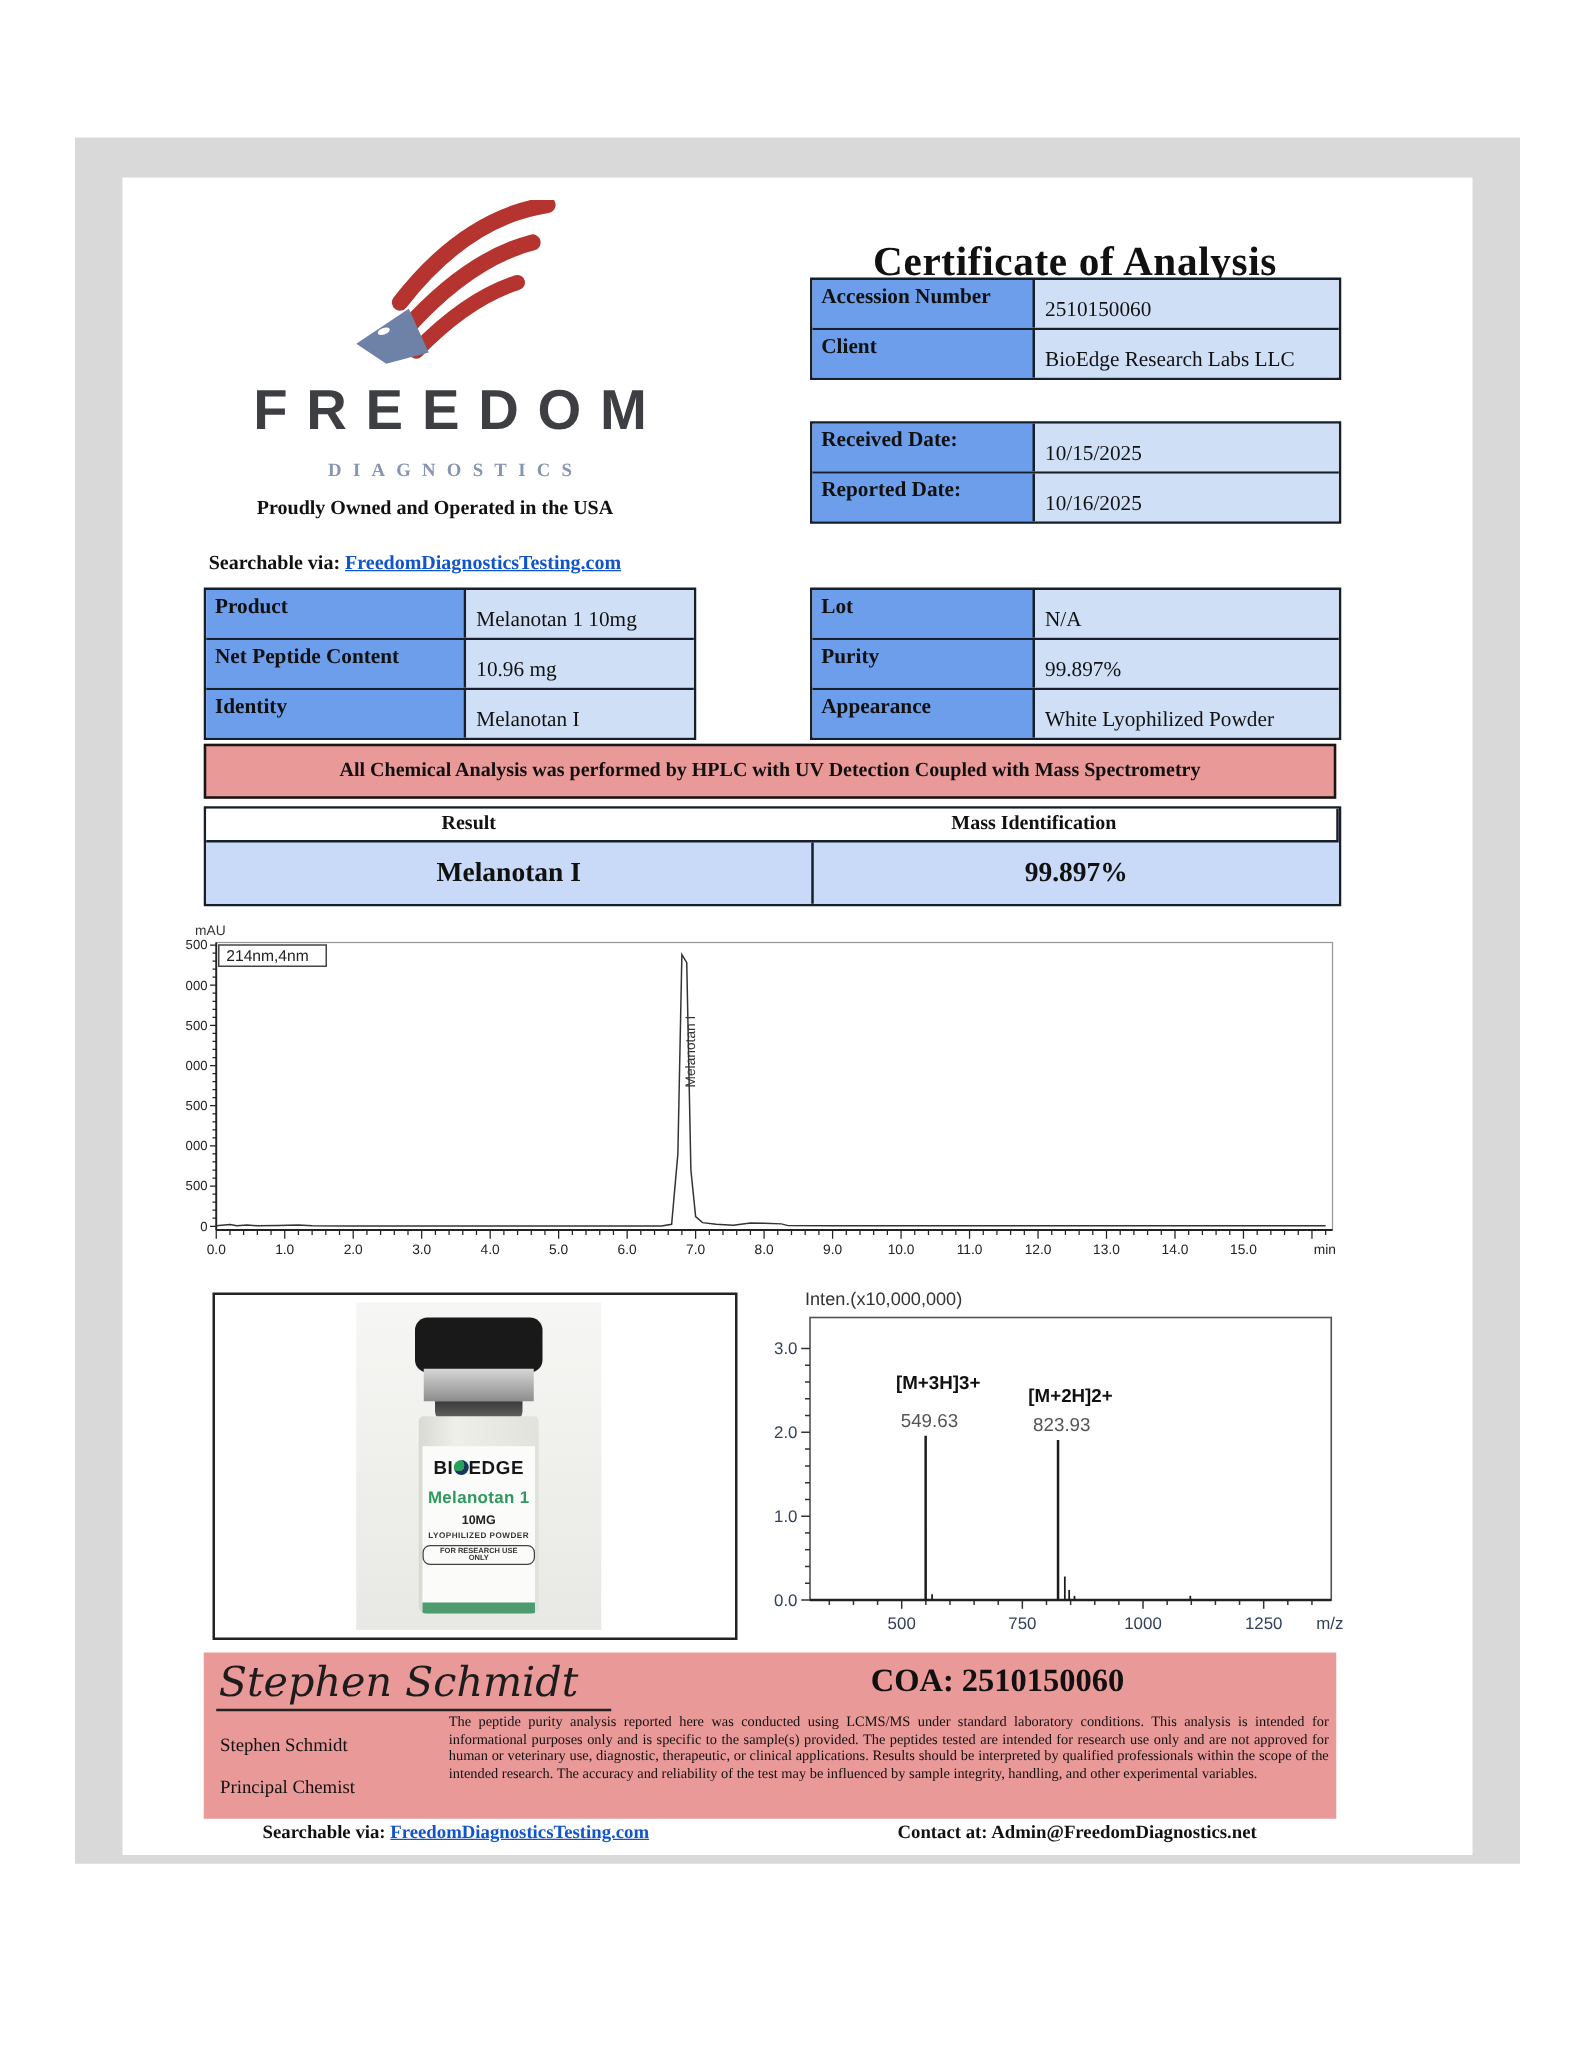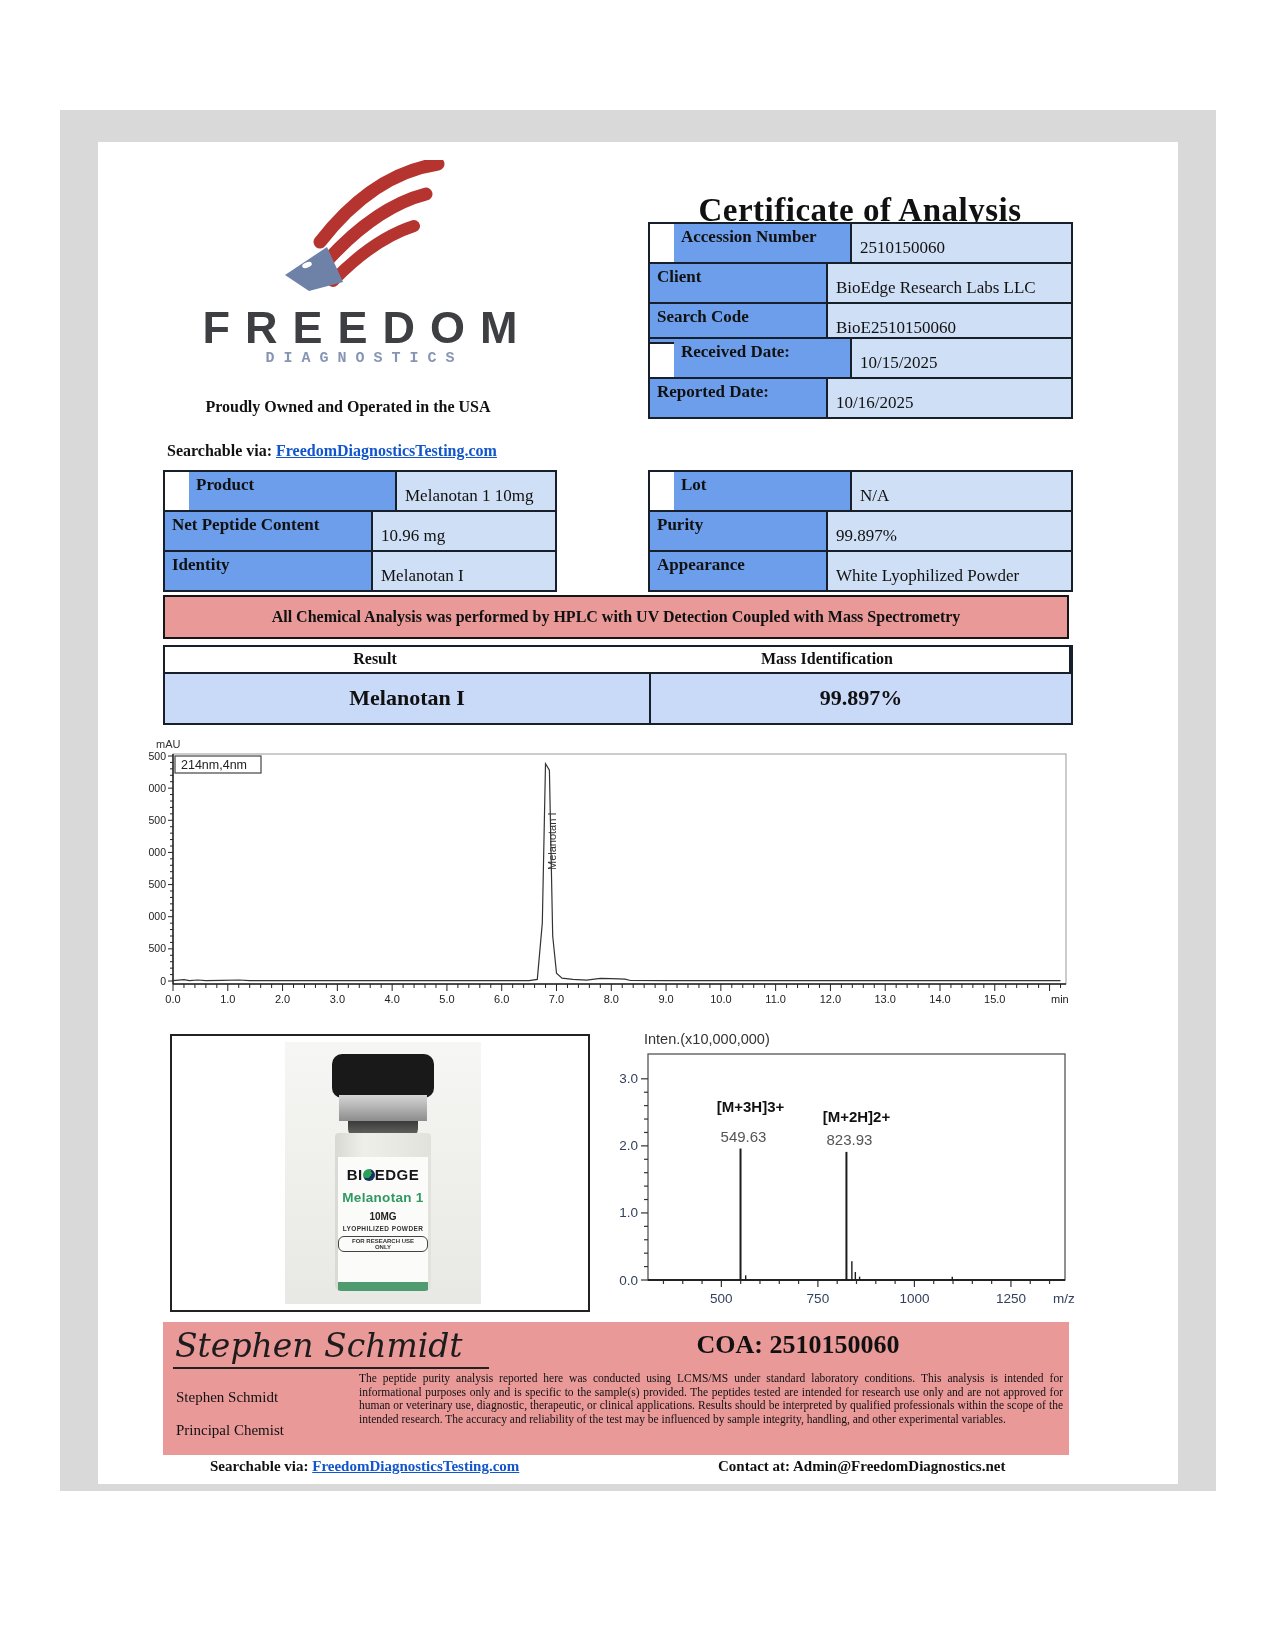--- a/index.html
+++ b/index.html
@@ -10,32 +10,32 @@
 
   
   .frame{left:60px;top:110px;width:1156px;height:1381px;background:#d9d9d9;}
   .pagewhite{left:98px;top:142px;width:1080px;height:1342px;background:#ffffff;}
 
   
   .logo-wrap{left:180px;top:160px;width:360px;text-align:center;}
   .logo-eagle{display:block;margin:0 auto;}
   .logo-name{font-family:"Liberation Sans",sans-serif;font-weight:bold;font-size:45px;
              letter-spacing:15px;color:#3d3f42;margin-left:15px;line-height:1;}
-  .logo-sub{font-family:Liberation Mono, monospace;font-weight:bold;font-size:15px;
-            letter-spacing:9px;color:#8795b5;margin-top:0;margin-left:9px;}
+  .logo-sub{font-family:Liberation Serif, serif;font-weight:bold;font-size:15px;
+            letter-spacing:9px;color:#8795b5;margin-top:19px;margin-left:9px;}
   .tagline{left:148px;top:398px;width:400px;text-align:center;font-weight:bold;font-size:16px;}
   .searchline{left:167px;top:442px;font-size:16px;font-weight:bold;}
   a.bluelink{color:#1155cc;text-decoration:underline;font-weight:bold;}
   .doc-title{left:650px;top:168px;width:420px;text-align:center;
              font-size:33px;font-weight:bold;letter-spacing:0.5px;margin-top:24px;}
 
   
   .kvtable{border:2px solid #17202a;}
   .kvrow{display:flex;border-top:2px solid #17202a;}
-  .kvrow:first-child{border-top:none;margin-left:24px;}
+  .kvrow:first-child{border-top:none;}
   .kvrow .k{background:#6d9eeb;font-weight:bold;width:var(--kw,163px);
             padding:3px 6px 4px 7px;border-right:2px solid #17202a;font-size:17px;}
   .kvrow .v{background:#cfdff5;flex:1;padding:14px 6px 4px 8px;font-size:17px;}
 
   .t-accession{left:648px;top:222px;width:421px;--kw:163px;}
   .t-dates{left:648px;top:337px;width:421px;--kw:163px;}
   .t-product{left:163px;top:470px;width:390px;--kw:193px;}
   .t-sample{left:648px;top:470px;width:421px;--kw:163px;}
 
   
@@ -121,24 +121,20 @@
   <div class="abs doc-title">Certificate of Analysis</div>
 
   <div class="abs kvtable t-accession">
       <div class="kvrow">
        <div class="k">Accession Number</div>
        <div class="v">2510150060</div>
      </div>
       <div class="kvrow">
        <div class="k">Client</div>
        <div class="v">BioEdge Research Labs LLC</div>
-     </div>
-      <div class="kvrow">
-       <div class="k">Search Code</div>
-       <div class="v">BioE2510150060</div>
      </div>
     </div>
   <div class="abs kvtable t-dates">
       <div class="kvrow">
        <div class="k">Received Date:</div>
        <div class="v">10/15/2025</div>
      </div>
       <div class="kvrow">
        <div class="k">Reported Date:</div>
        <div class="v">10/16/2025</div>

